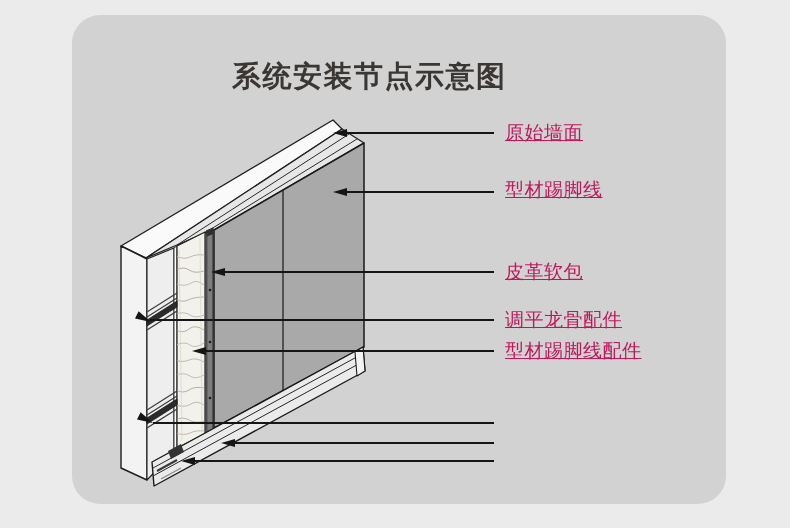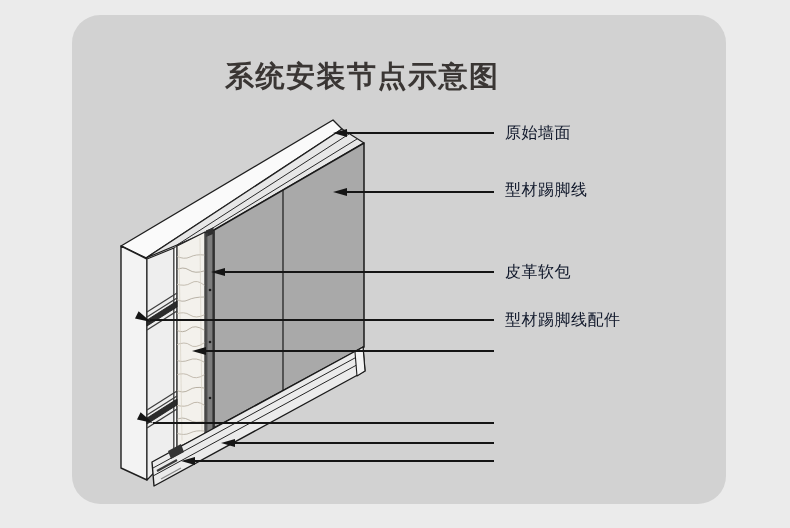--- a/index.html
+++ b/index.html
@@ -12,29 +12,29 @@
   .stage{
     position:relative;width:790px;height:528px;overflow:hidden;
     background:var(--page-bg);
     font-family:"Liberation Sans","DejaVu Sans",sans-serif;
   }
   .card{
     position:absolute;left:72px;top:15px;width:654px;height:489px;
     background:var(--card-bg);border-radius:28px;
   }
   .title{
-    position:absolute;left:225px;top:57px;
+    position:absolute;left:232px;top:57px;
     font-size:29px;font-weight:700;letter-spacing:1.5px;
     color:var(--ink);white-space:nowrap;
   }
   svg.diagram{position:absolute;left:0;top:0;}
   .labels{position:absolute;left:0;top:0;width:790px;height:528px;pointer-events:none;}
   .lbl{
-    position:absolute;left:505px;line-height:22px;font-size:16px;font-weight:500;
-    color:#0f172a;white-space:nowrap;letter-spacing:0.5px;
+    position:absolute;left:505px;line-height:22px;font-size:19px;font-weight:500;
+    color:#be185d;white-space:nowrap;letter-spacing:0.5px;text-decoration:underline;
   }
   .lbl:nth-of-type(1){top:122px;}
   .lbl:nth-of-type(2){top:179px;}
   .lbl:nth-of-type(3){top:261px;}
   .lbl:nth-of-type(4){top:309px;}
   .lbl:nth-of-type(5){top:340px;}
   .lbl:nth-of-type(6){top:412px;}
   .lbl:nth-of-type(7){top:432px;}
   .lbl:nth-of-type(8){top:438px;margin-top:30px;}
 </style>
@@ -145,15 +145,16 @@
       <polygon points="153,423 137,419.4 140.6,412.2"></polygon>
       <polygon points="221,443 235,439 235,447"></polygon>
       <polygon points="181,461 195,457 195,465"></polygon>
     </g>
   </svg>
 
   <div class="labels">
     <div class="lbl">原始墙面</div>
     <div class="lbl">型材踢脚线</div>
     <div class="lbl">皮革软包</div>
+    <div class="lbl">调平龙骨配件</div>
     <div class="lbl">型材踢脚线配件</div>
   </div>
 </div>
 
 </body></html>

